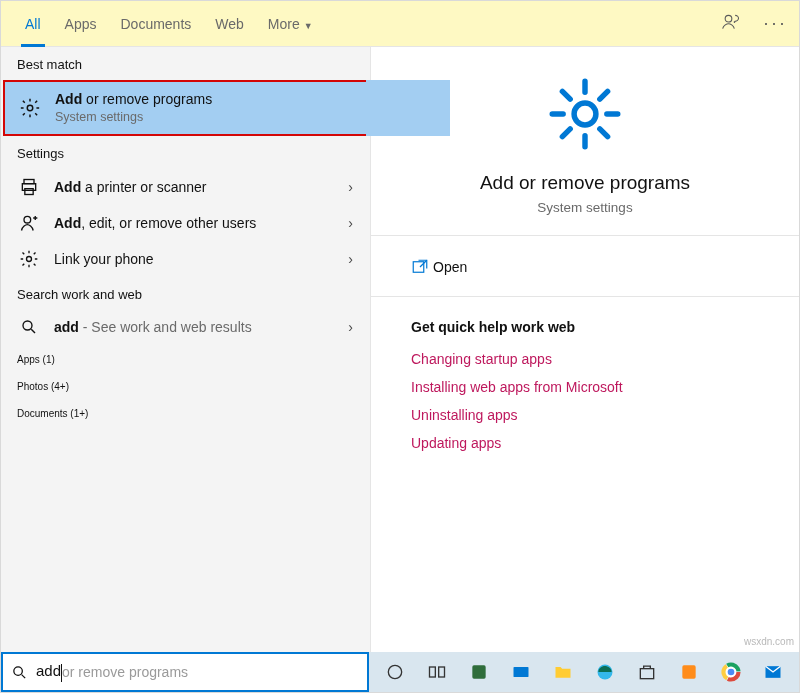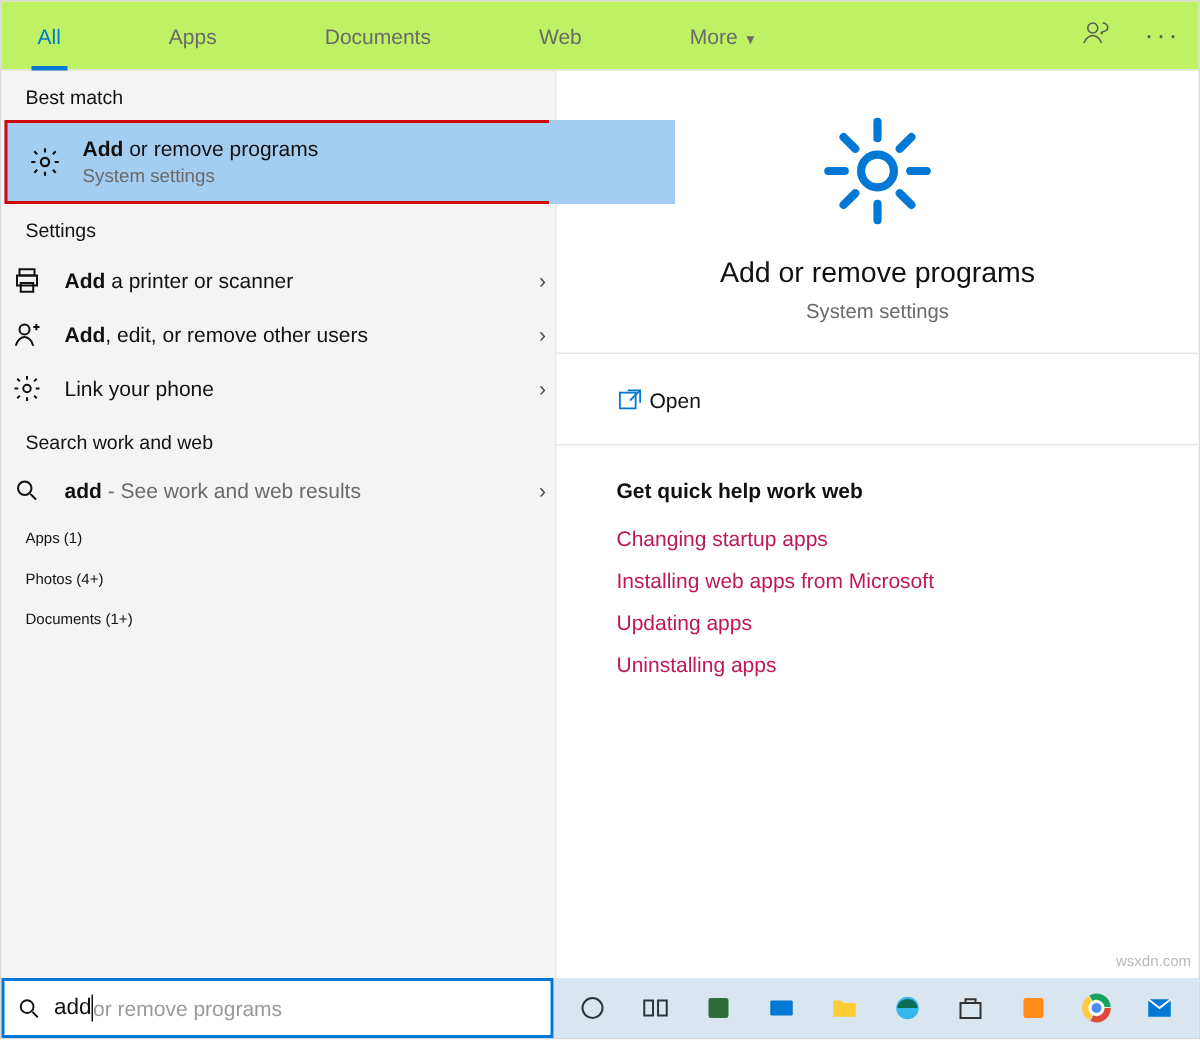--- a/index.html
+++ b/index.html
@@ -1,33 +1,33 @@
 <!DOCTYPE html>
 <html><head>
 <meta charset="utf-8">
 <style>
   * { box-sizing: border-box; }
   html, body { margin:0; padding:0; width:800px; height:693px; font-family:"Segoe UI", Arial, sans-serif; font-size:14px; color:#111; background:#fff; overflow:hidden; }
   .app { width:800px; height:693px; display:flex; flex-direction:column; border:1px solid #d9d9d9; }
   
-  .tabs { height:46px; display:flex; align-items:center; border-bottom:1px solid #e5e5e5; padding:0 12px; position:relative; background:#bef264;gap:48px; }
+  .tabs { height:46px; display:flex; align-items:center; border-bottom:1px solid #e5e5e5; padding:0 12px; position:relative; background:#fef9c3; }
   .tab { padding:0 12px; height:46px; line-height:46px; color:#6a6a6a; cursor:default; position:relative; }
   .tab.active { color:#0078D4; font-weight:400; }
   .tab.active::after { content:""; position:absolute; left:8px; right:8px; bottom:0; height:3px; background:#0078D4; }
   .tab .chev { font-size:9px; margin-left:4px; }
   .topicons { margin-left:auto; display:flex; align-items:center; gap:22px; }
   .topicons svg { width:20px; height:20px; stroke:#5a5a5a; fill:none; stroke-width:1.3; }
   .dots { font-size:18px; color:#5a5a5a; letter-spacing:2px; }
   
   .body { flex:1; display:flex; min-height:0; }
   .left { width:370px; background:#f4f4f4; border-right:1px solid #e5e5e5; display:flex; flex-direction:column; }
   .right { flex:1; background:#fff; display:flex; flex-direction:column; }
   
   .section-head { font-weight:400; font-size:13px; padding:10px 16px 8px; }
-  .row { display:flex; align-items:center; padding:8px 6px; gap:14px; cursor:default; position:relative; }
+  .row { display:flex; align-items:center; padding:8px 17px; gap:14px; cursor:default; position:relative; }
   .row.hl { background:#a3cef2; border:2px solid #d30606; margin:0 2px; padding:8px 14px; }
   .row.hl-right-strip::after { content:""; position:absolute; right:-84px; top:-2px; bottom:-2px; width:84px; background:#a3cef2; }
   .row .icon { width:22px; display:flex; justify-content:center; }
   .row .txt { flex:1; line-height:18px; }
   .row .title b { font-weight:600; }
   .row .sub { color:#6a6a6a; font-size:12.5px; }
   .row .chev { color:#4a4a4a; font-size:14px; }
   .simple-head { font-size:10px; padding:10px 16px 6px; }
   .spacer-fill { flex:1; }
   
@@ -171,22 +171,22 @@
             <path d="M10 3h11v11"></path>
             <path d="M21 3l-9 9"></path>
           </svg>
         <span>Open</span>
       </div>
 
       <div class="helpbox">
         <div class="hd">Get quick help work web</div>
         <div class="link">Changing startup apps</div>
         <div class="link">Installing web apps from Microsoft</div>
+        <div class="link">Uninstalling apps</div>
         <div class="link">Updating apps</div>
-        <div class="link">Uninstalling apps</div>
       </div>
     </div>
   </div>
 
   <div class="taskbar">
     <div class="search">
       <svg viewBox="0 0 24 24">
           <circle cx="10" cy="10" r="6"></circle>
           <path d="M15 15l5 5"></path>
         </svg>

